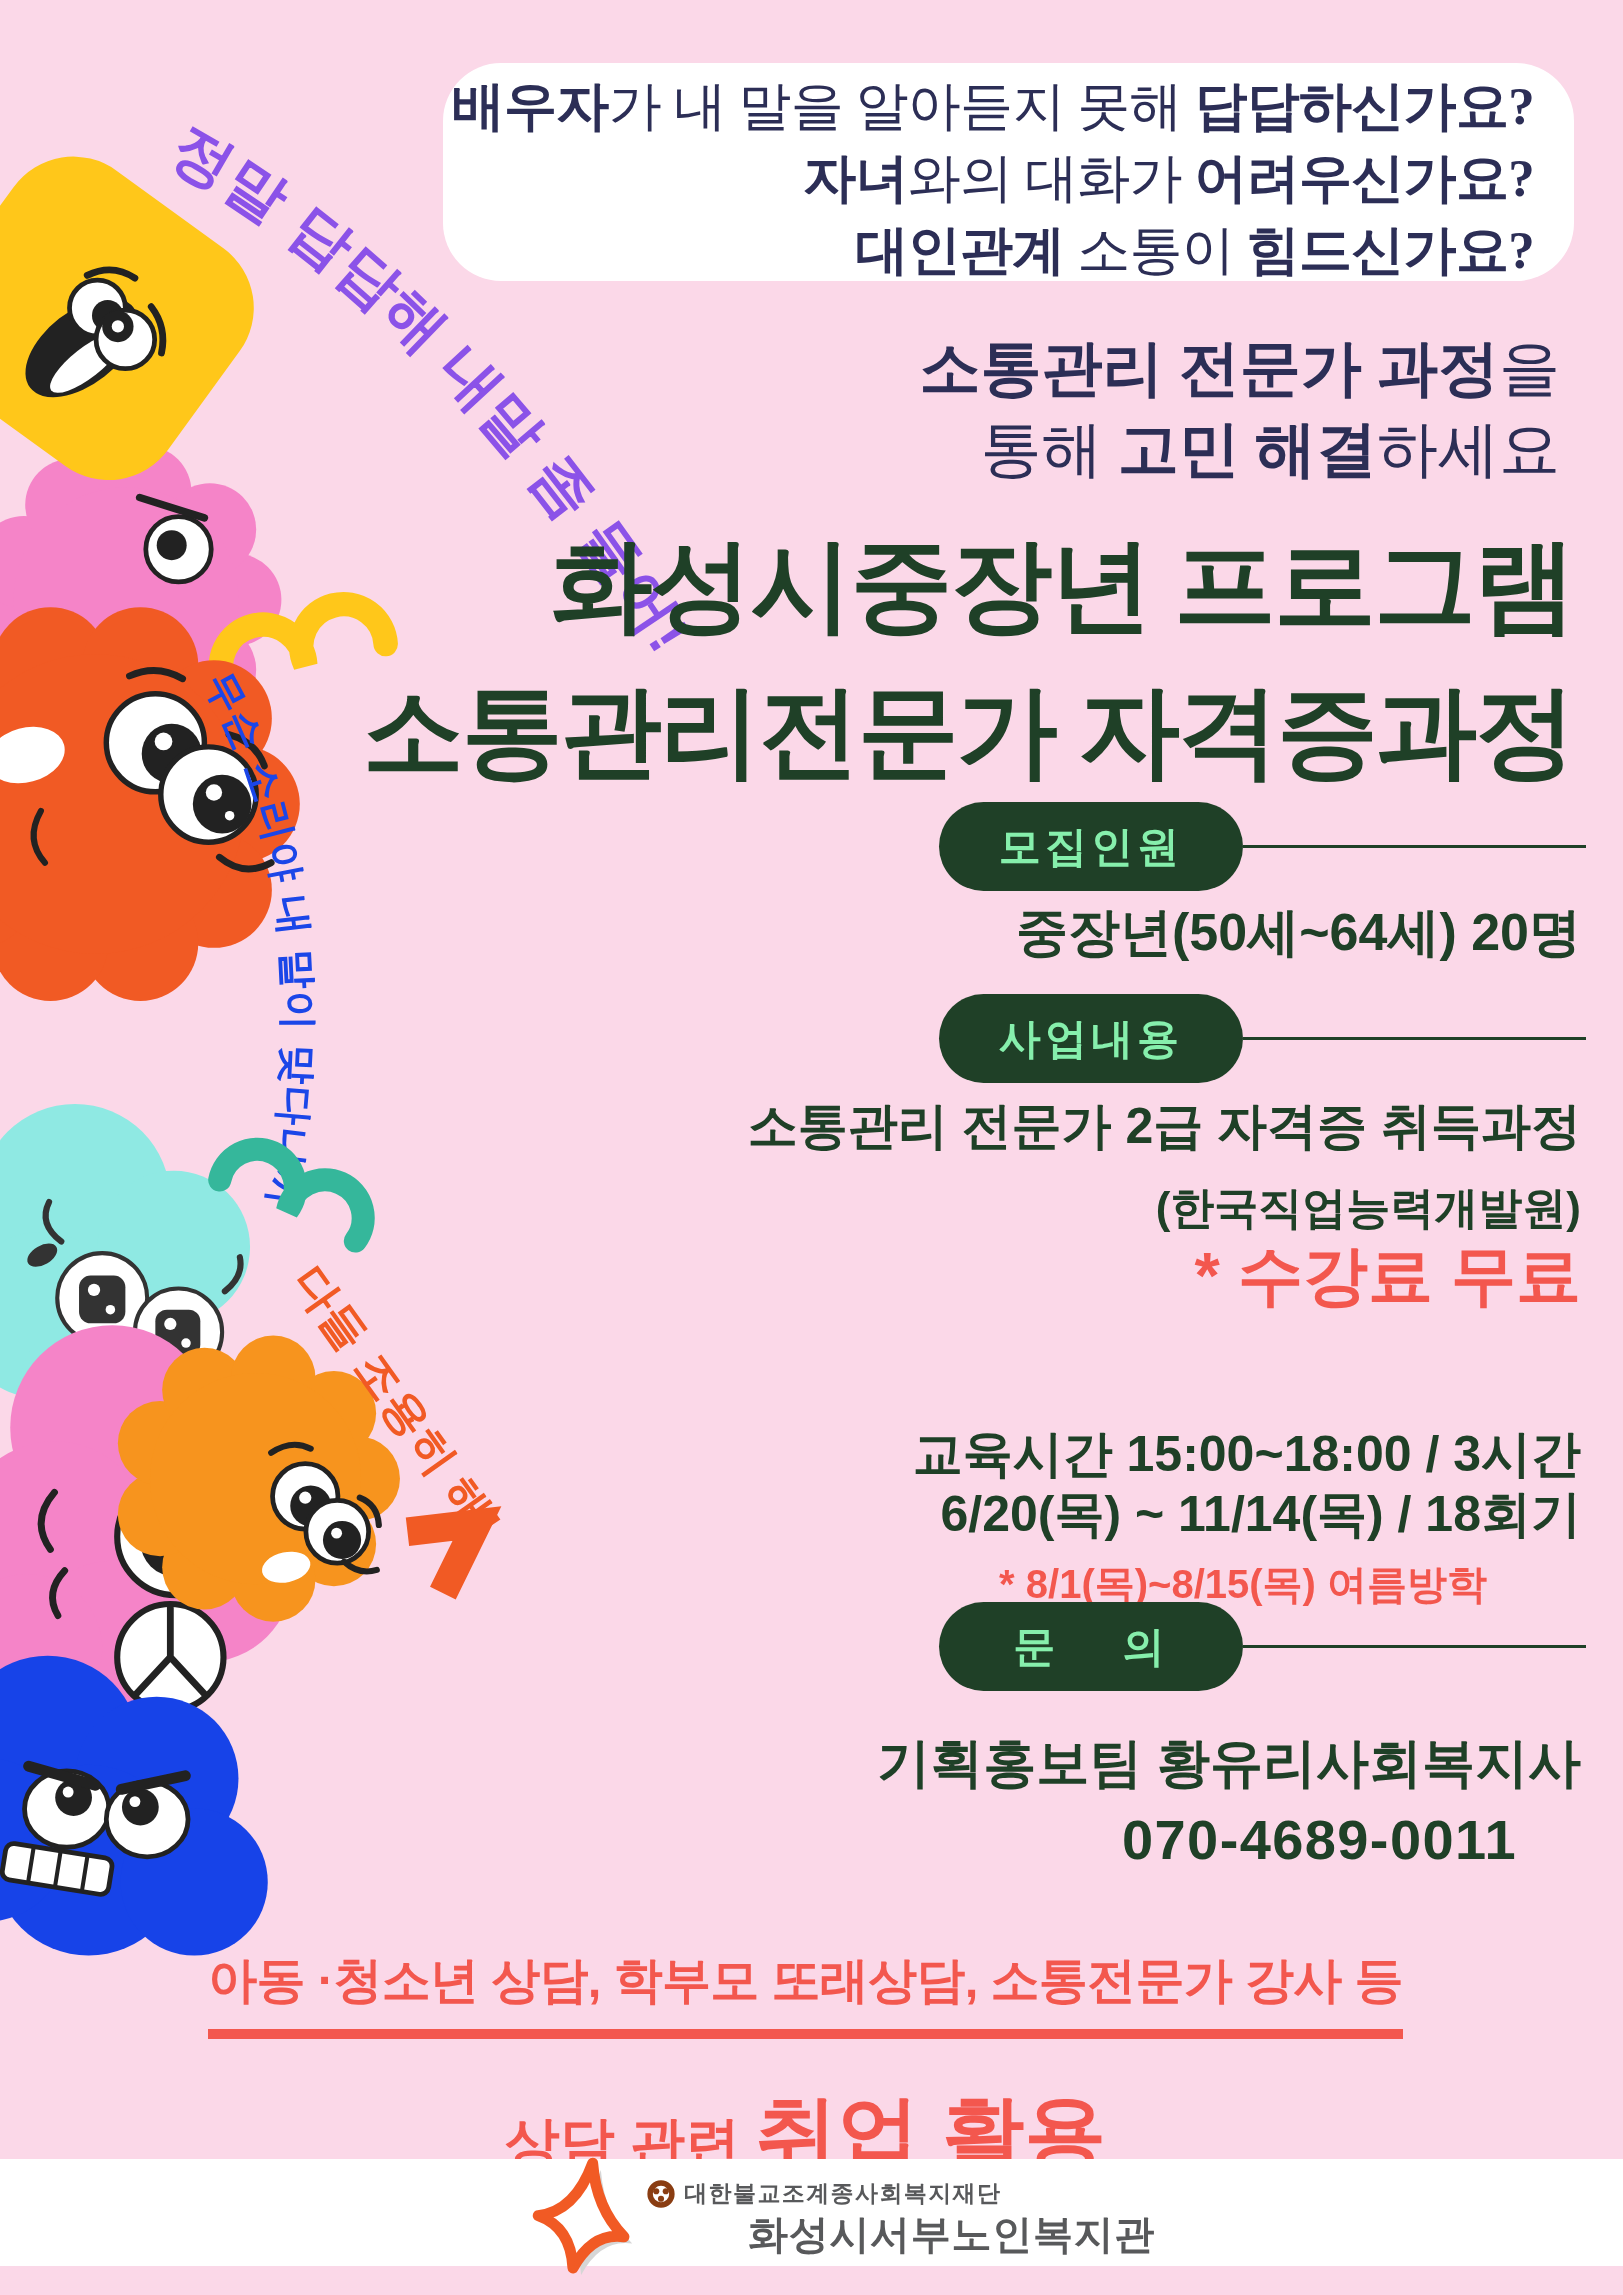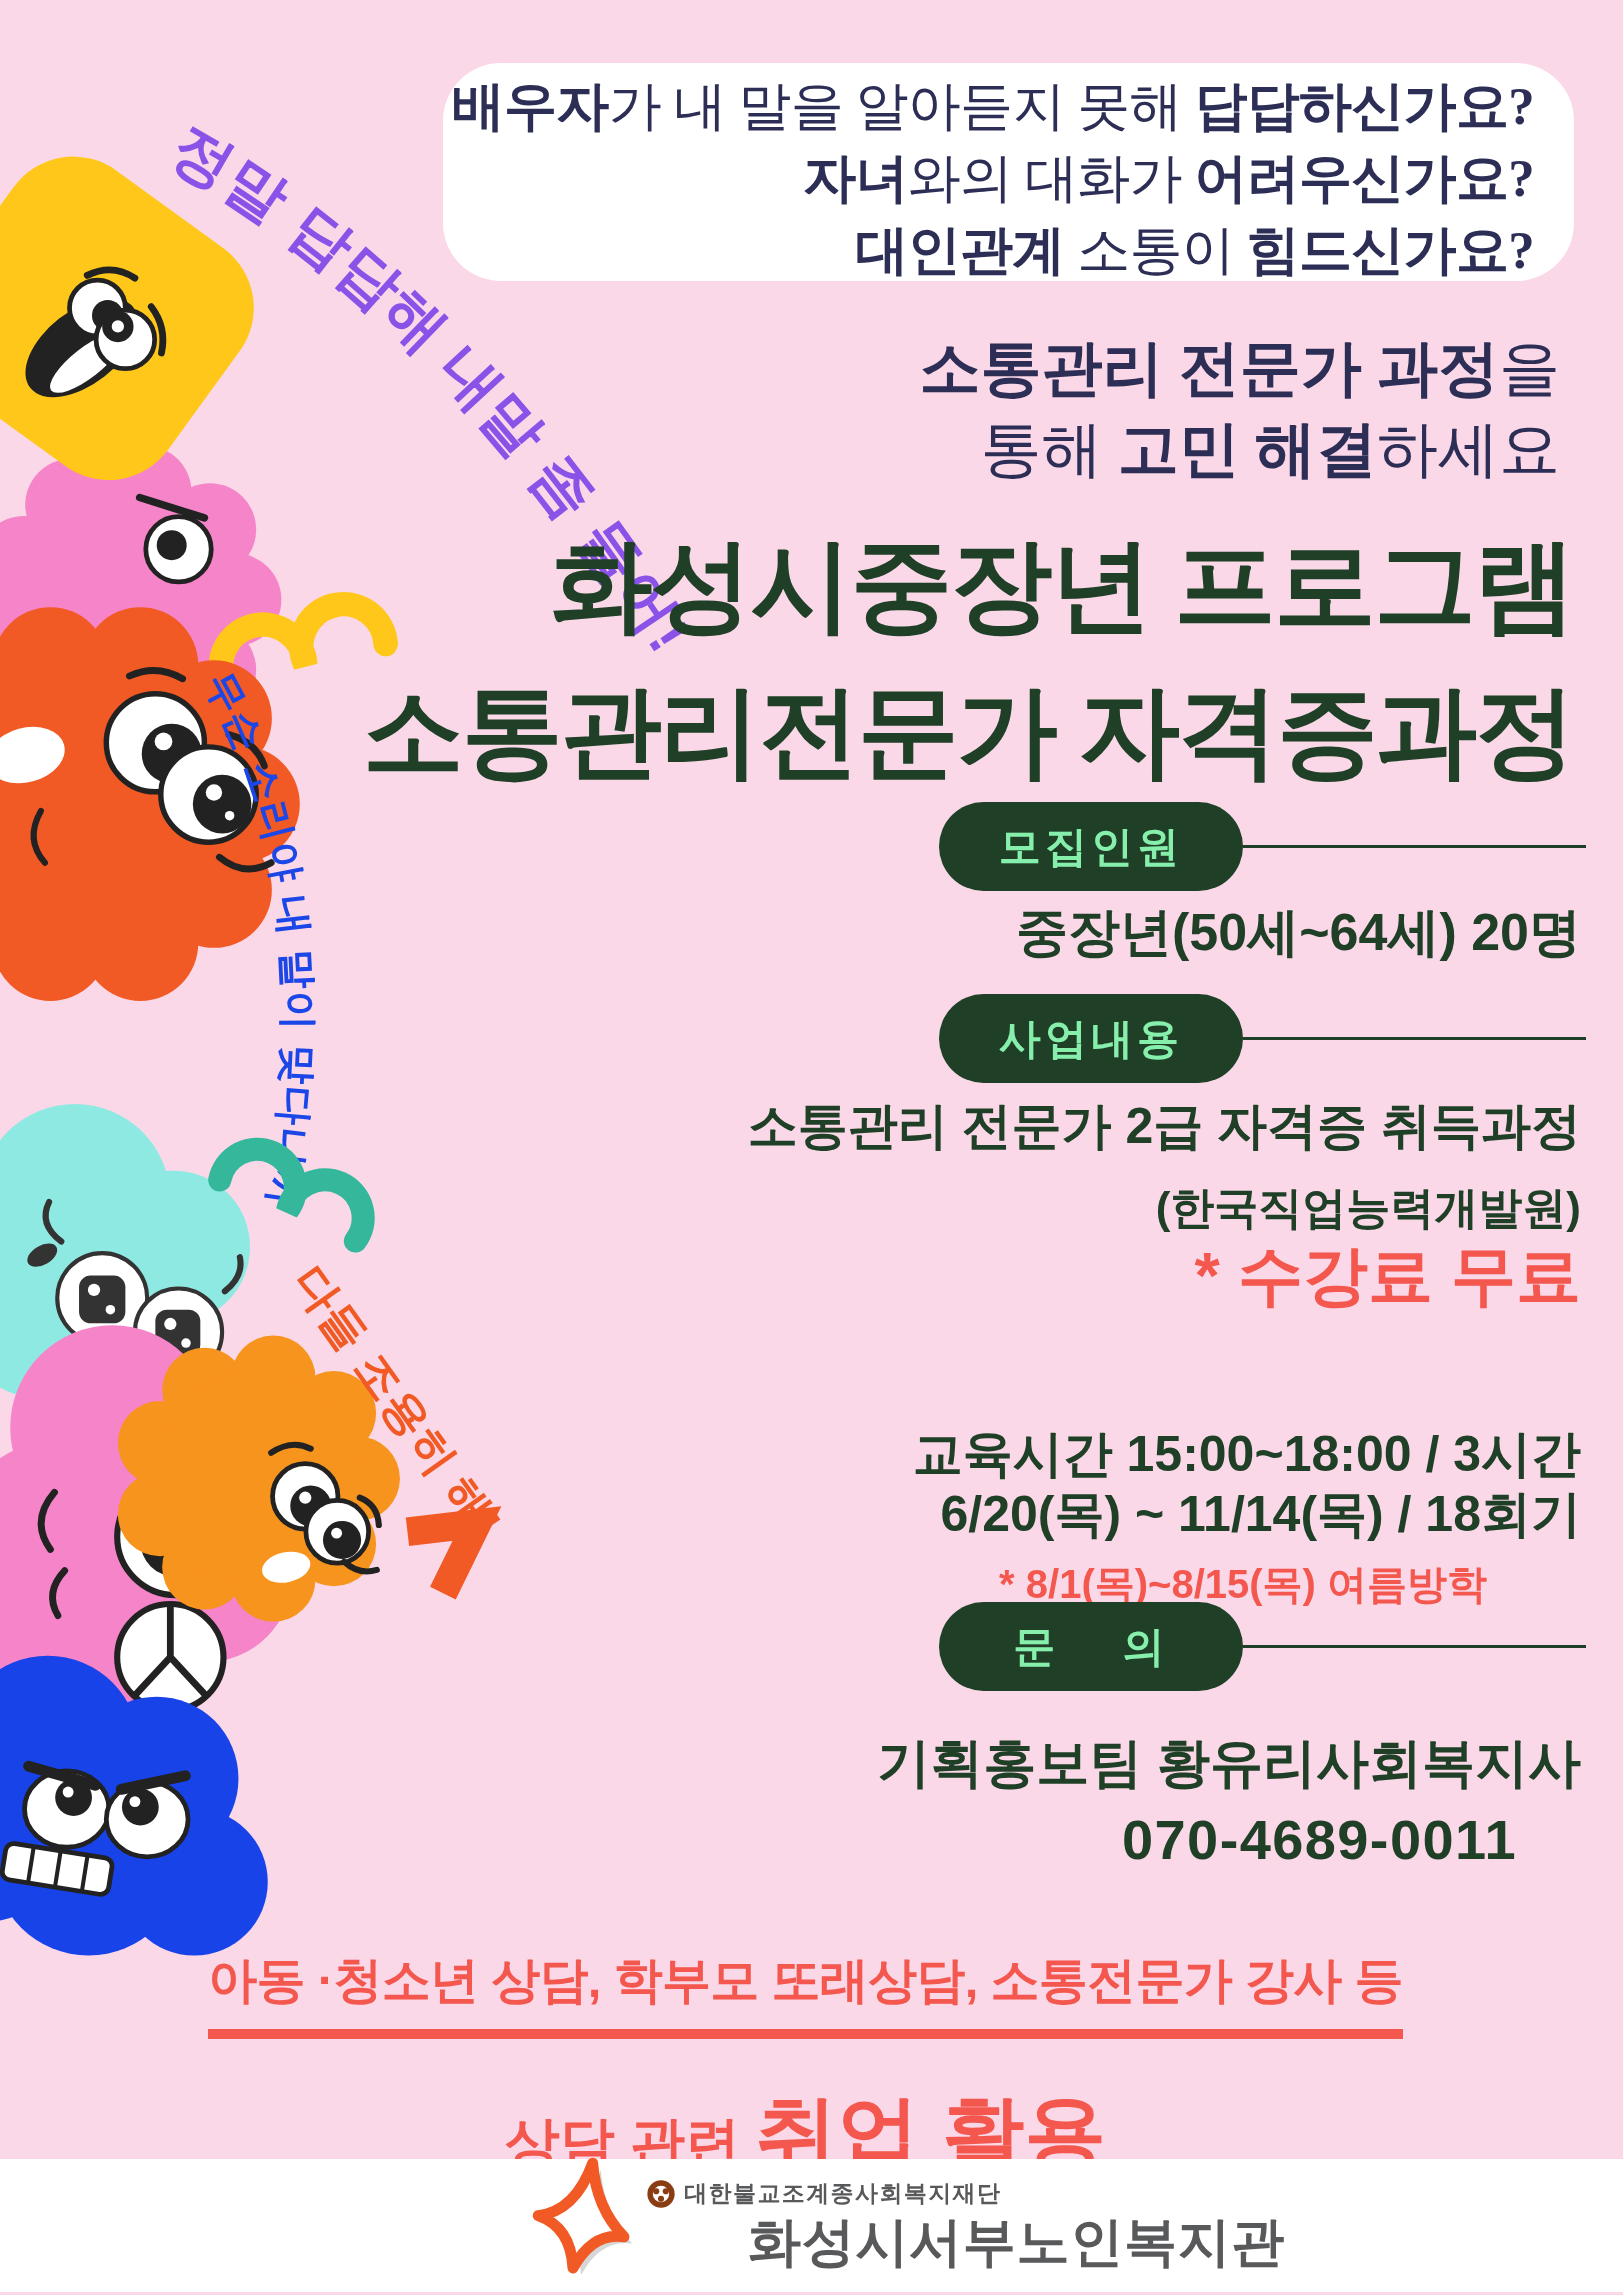--- a/index.html
+++ b/index.html
@@ -56,25 +56,25 @@
   .l-phone   {top:1807px; font-size:56px; right:106px; letter-spacing:1.4px;}
   
   .red-block{position:absolute; left:0; right:12px; top:1948px; text-align:center; color:#F3574E;}
   .jobs{display:inline-block; font-size:49px; font-weight:800; letter-spacing:-0.7px;
         padding-bottom:15px; border-bottom:10.2px solid #F3574E; white-space:nowrap;}
   .use-row{margin-top:40px; white-space:nowrap;}
   .use-pre{font-size:55px; font-weight:800;}
   .use-main{display:inline-block; font-size:82px; font-weight:800;
         padding-bottom:6.8px; border-bottom:10.2px solid #F3574E;}
   
-  .footer{position:absolute; left:0; right:0; top:2159px; height:133px; background:#ffffff;}
+  .footer{position:absolute; left:0; right:0; top:2159px; height:107px; background:#ffffff;}
   .logo-star{position:absolute; left:530px; top:-4.1px;}
   .org-row{position:absolute; left:646px; top:19px; display:flex; align-items:center; gap:8.2px;}
   .org-small{font-size:23px; font-weight:700; color:#58595B; letter-spacing:1.4px; white-space:nowrap;}
-  .org-large{position:absolute; left:748px; top:48px; font-size:53px; font-weight:800;
+  .org-large{position:absolute; left:748px; top:48px; font-size:40px; font-weight:800;
              color:#58595B; letter-spacing:0.7px; white-space:nowrap;}
 </style>
 </head>
 <body>
 
 <div class="poster">
 
   <svg class="deco" viewBox="0 0 2382 3368" xmlns="http://www.w3.org/2000/svg" aria-hidden="true">
 
     <g fill="#F584C8">

